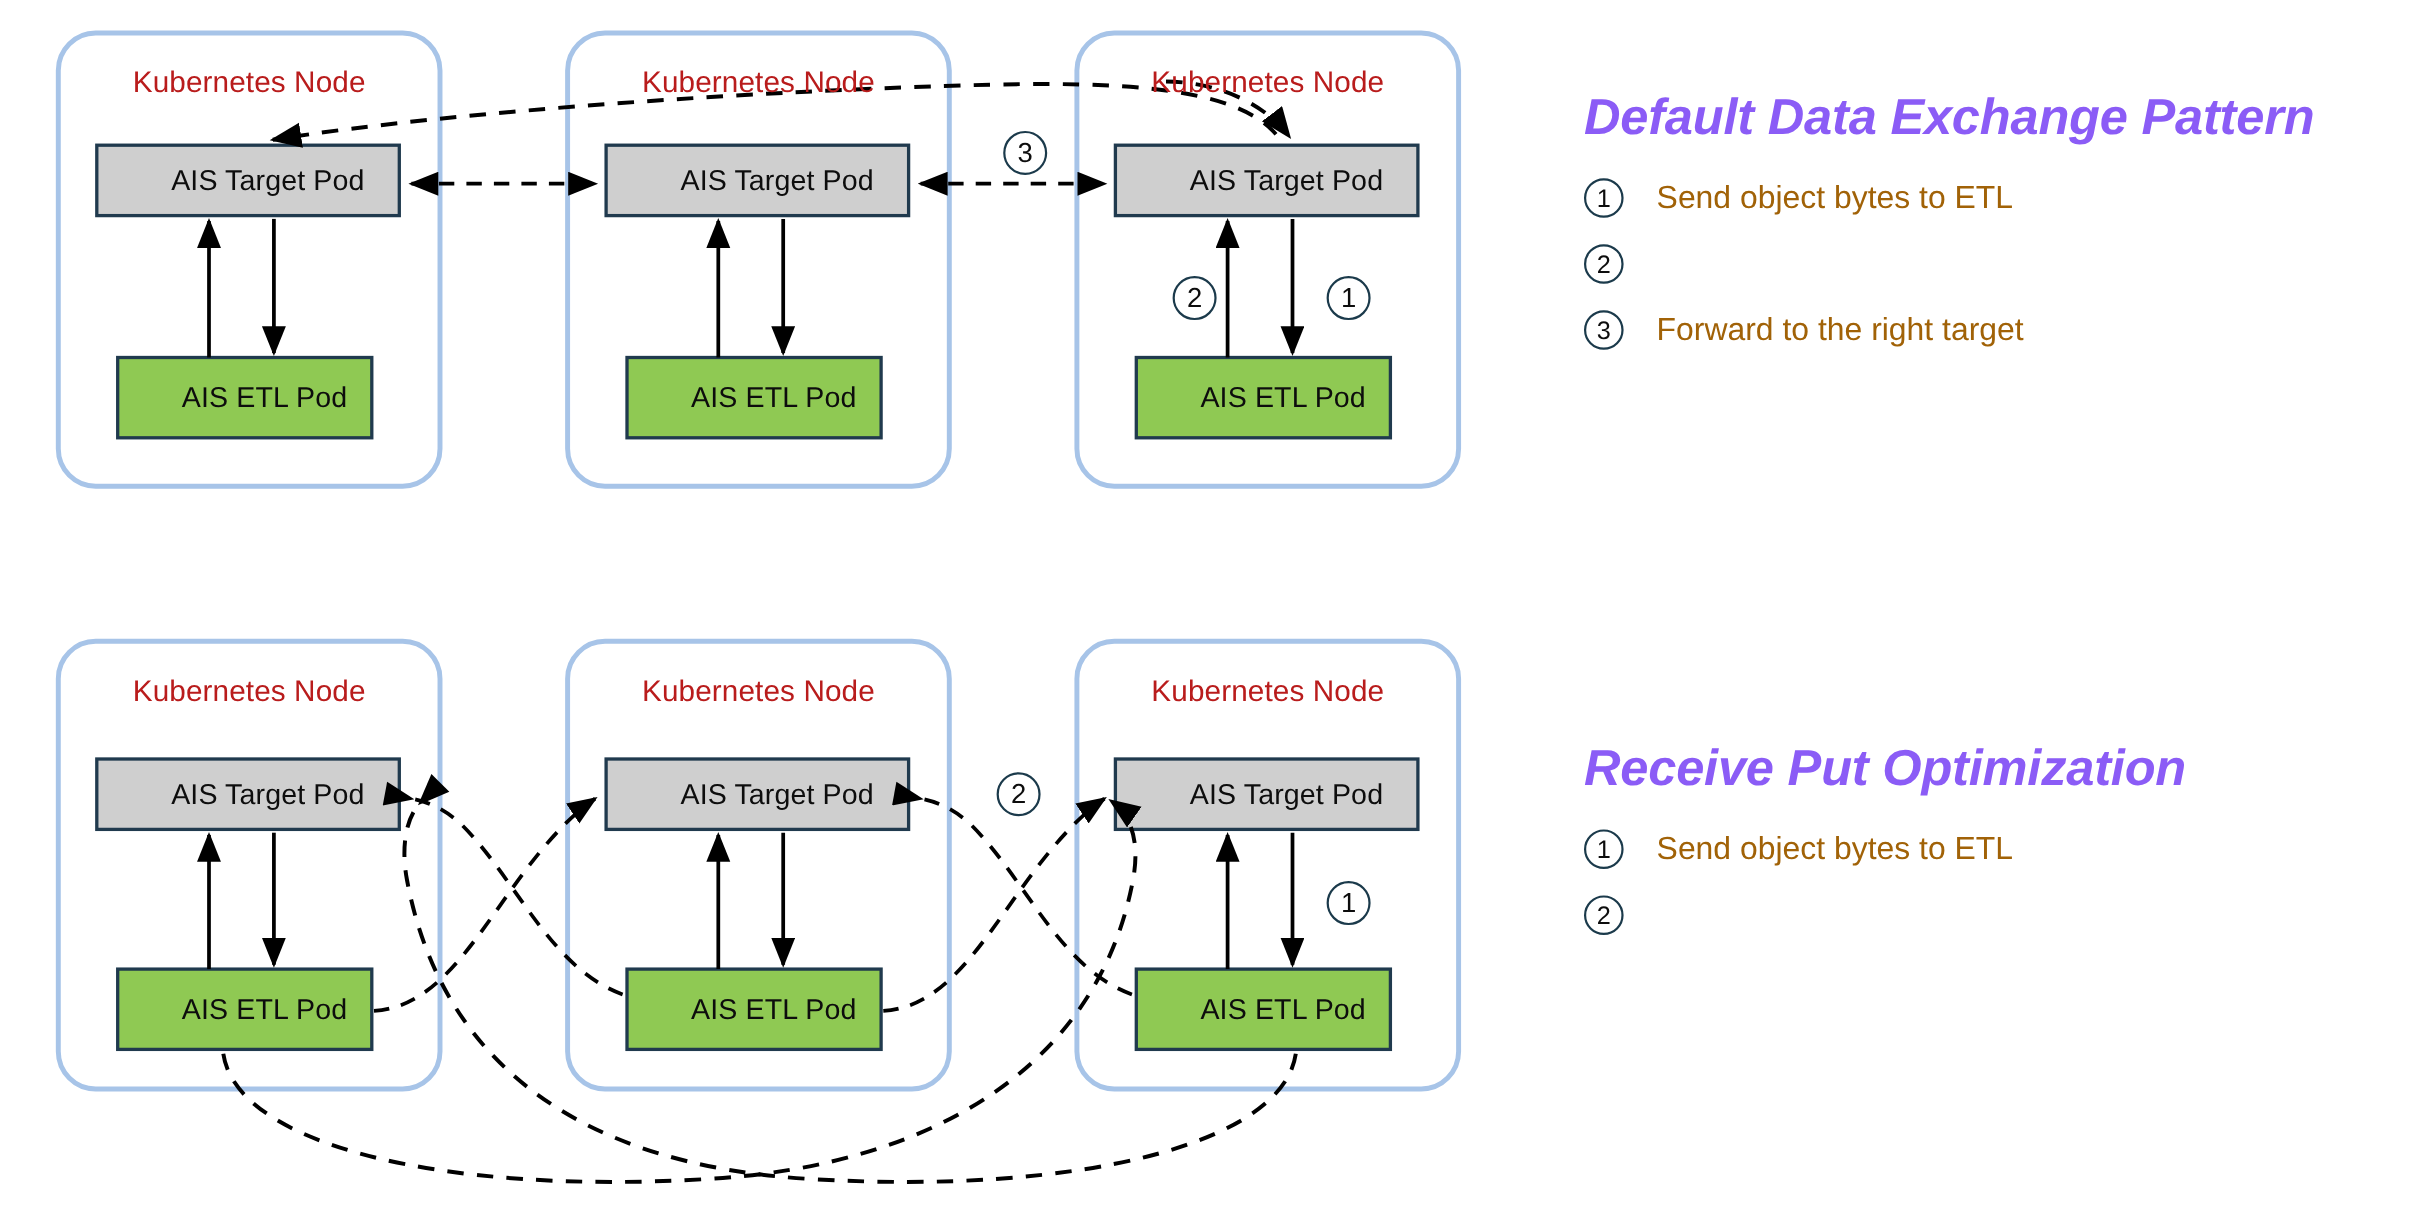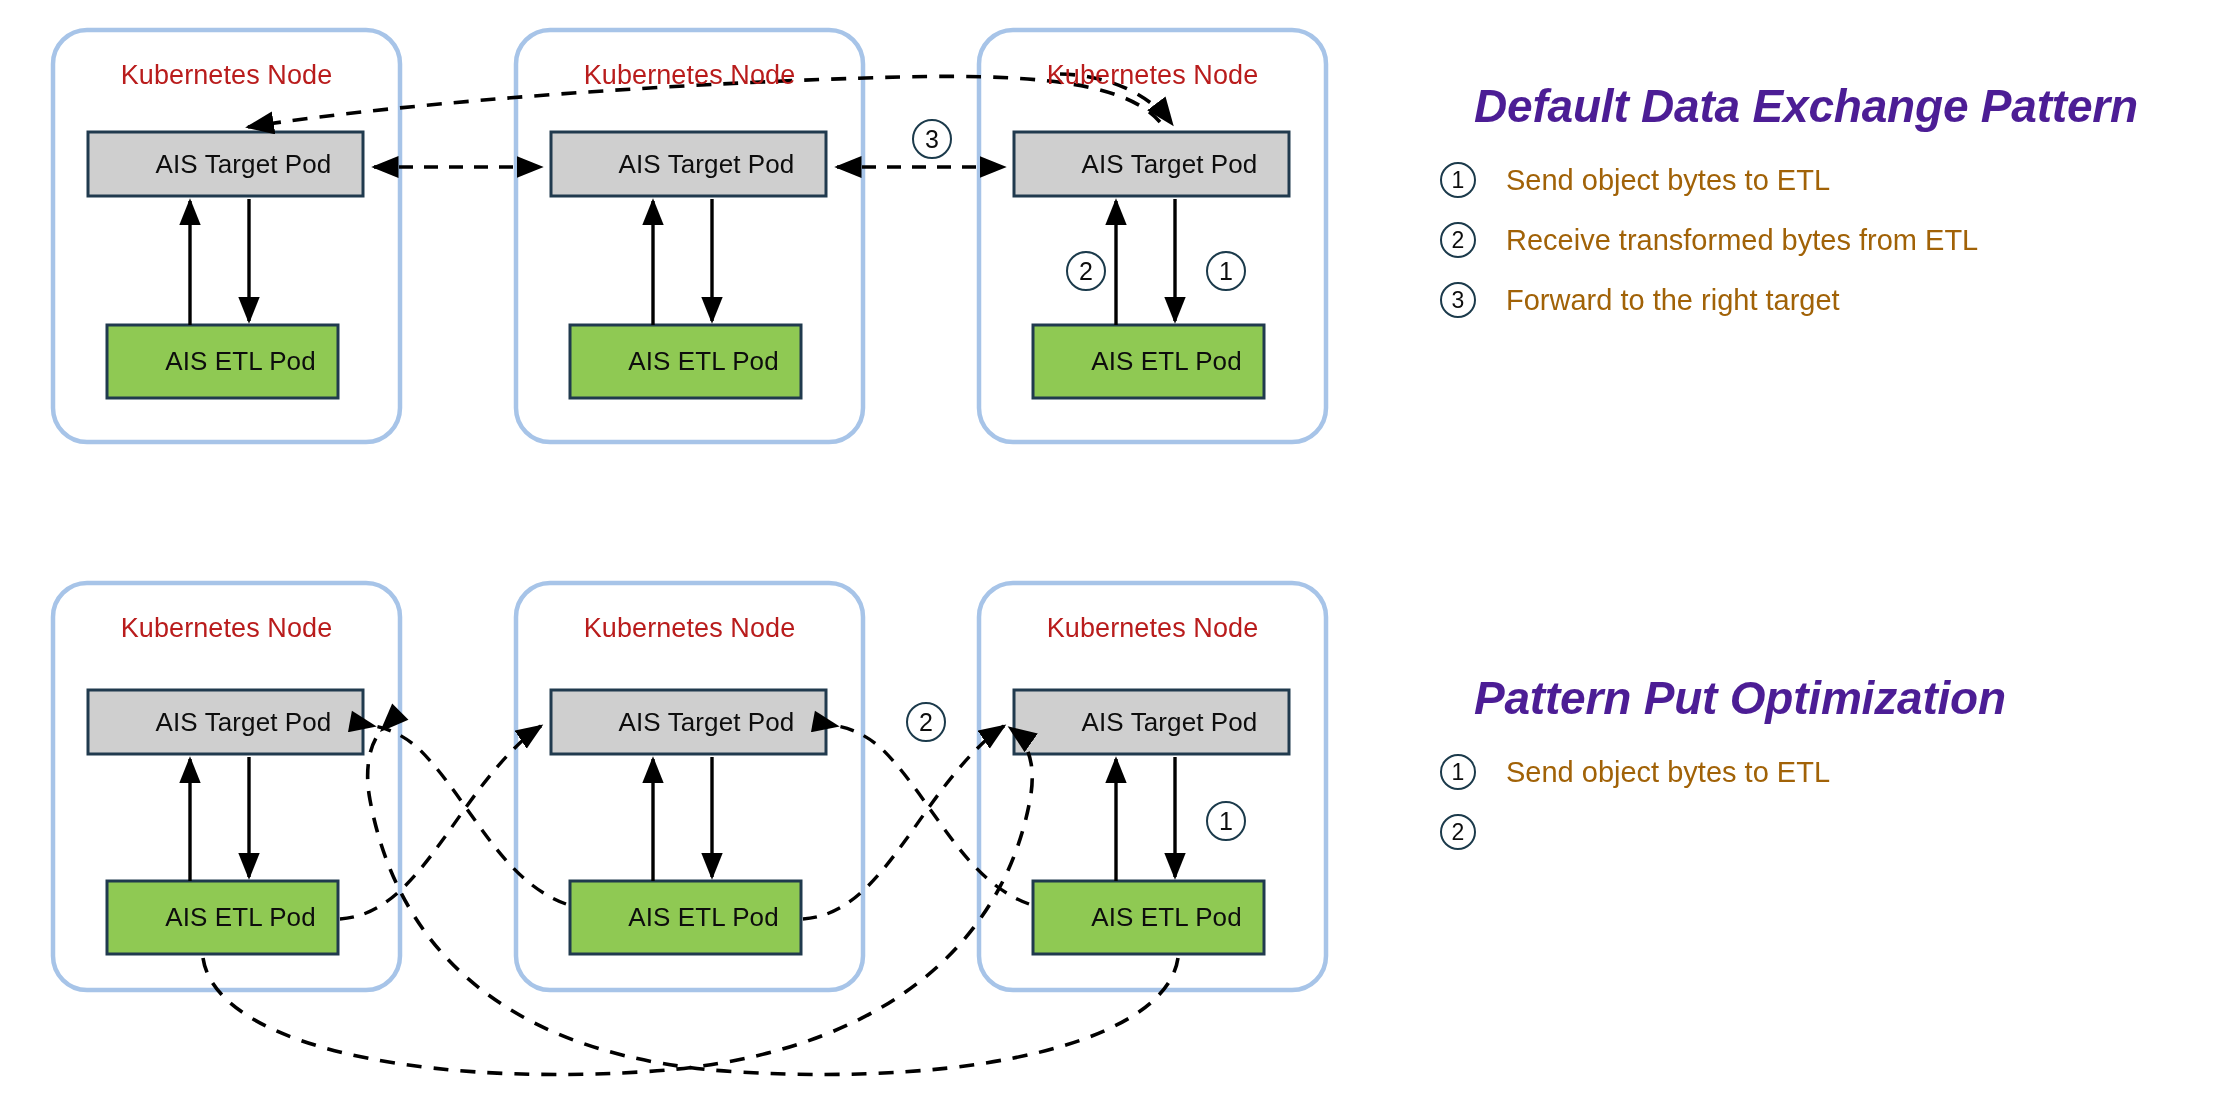--- a/index.html
+++ b/index.html
@@ -18,21 +18,21 @@
   }
   .pod-label{
     position:absolute;display:flex;align-items:center;justify-content:center;
     font-size:26px;color:#0d0d0d;white-space:nowrap;letter-spacing:0.1px;margin-left:18px;
   }
 
   
   .legend{position:absolute;}
   .legend-title{
     font-style:italic;font-weight:bold;font-size:46px;line-height:52px;
-    color:#4c1d95;white-space:nowrap;letter-spacing:-0.2px;margin-left:34px;
+    color:#8b5cf6;white-space:nowrap;letter-spacing:-0.2px;
   }
   .legend-list{margin-top:30px;}
   .legend-row{display:flex;align-items:center;margin-bottom:24px;}
   .legend-badge{
     width:36px;height:36px;border:2.2px solid #1b3a4b;border-radius:50%;
     display:flex;align-items:center;justify-content:center;
     font-size:23px;color:#0d0d0d;flex:0 0 auto;box-sizing:border-box;
   }
   .legend-text{margin-left:30px;font-size:29px;color:#a16207;white-space:nowrap;}
 
@@ -155,31 +155,30 @@
 
   <div class="legend" style="left:1440px;top:80px;">
     <div class="legend-title">Default Data Exchange Pattern</div>
     <div class="legend-list">
       <div class="legend-row">
         <span class="legend-badge">1</span>
         <span class="legend-text">Send object bytes to ETL</span>
       </div>
       <div class="legend-row">
         <span class="legend-badge">2</span>
-        <span class="legend-text">Receive transformed bytes from ETL</span>
       </div>
       <div class="legend-row">
         <span class="legend-badge">3</span>
         <span class="legend-text">Forward to the right target</span>
       </div>
     </div>
   </div>
 
   <div class="legend" style="left:1440px;top:672px;">
-    <div class="legend-title">Pattern Put Optimization</div>
+    <div class="legend-title">Receive Put Optimization</div>
     <div class="legend-list">
       <div class="legend-row">
         <span class="legend-badge">1</span>
         <span class="legend-text">Send object bytes to ETL</span>
       </div>
       <div class="legend-row">
         <span class="legend-badge">2</span>
       </div>
     </div>
   </div>

